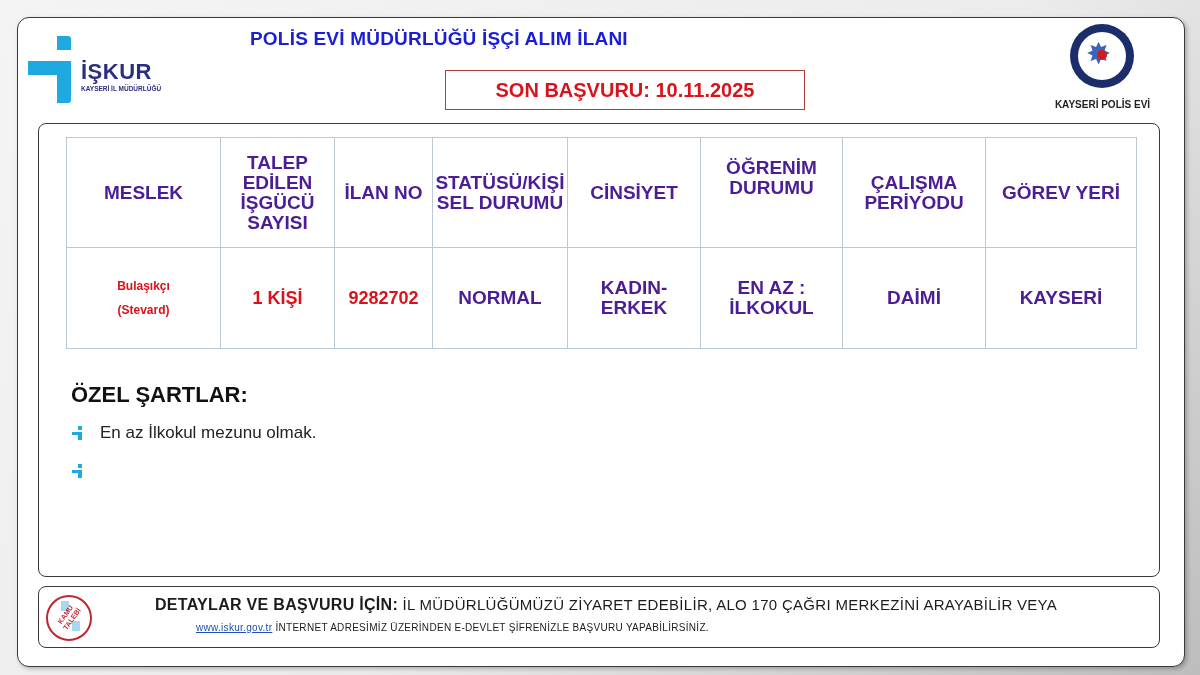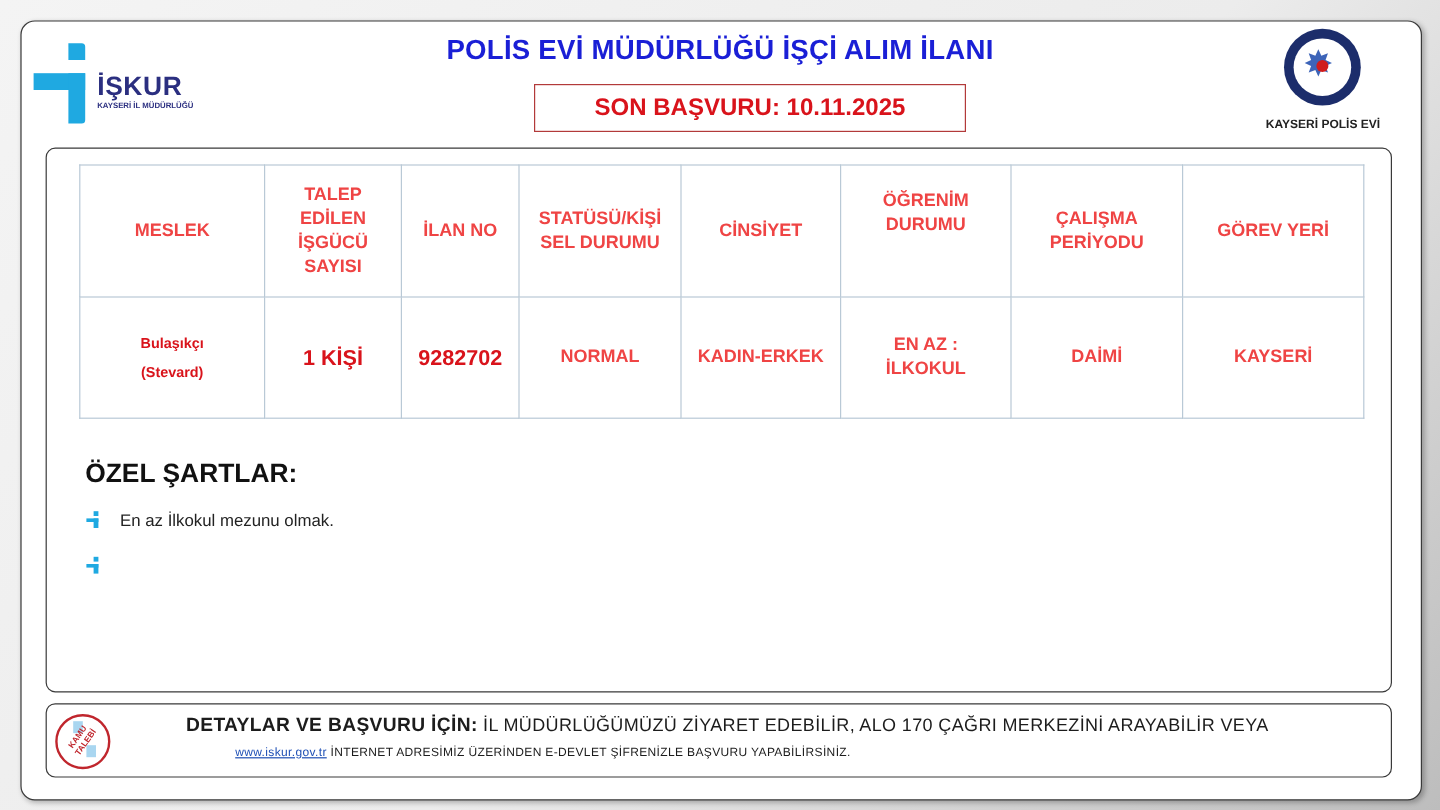--- a/index.html
+++ b/index.html
@@ -18,22 +18,22 @@
   }
   
   .iskur-logo { position: absolute; left: 28px; top: 33px; width: 150px; height: 75px; }
   .iskur-mark-top { position: absolute; left: 29px; top: 3px; width: 14px; width: 14px; height: 14px; background: #1fa9e1; border-radius: 0 3px 0 0; }
   .iskur-mark-bar { position: absolute; left: 0; top: 28px; width: 43px; height: 14px; background: #1fa9e1; }
   .iskur-mark-stem { position: absolute; left: 29px; top: 28px; width: 14px; height: 42px; background: #1fa9e1; border-radius: 0 0 3px 0; }
   .iskur-name { position: absolute; left: 53px; top: 26px; font-size: 22px; font-weight: bold; color: #2b2f80; letter-spacing: 0.5px; }
   .iskur-sub { position: absolute; left: 53px; top: 52px; font-size: 6.5px; font-weight: bold; color: #2b2f80; white-space: nowrap; }
 
   .title {
-    position: absolute; left: 250px; top: 28px; width: 700px; text-align: center;
-    font-size: 23px; font-weight: bold; color: #1a1fd6; letter-spacing: 0.2px;
+    position: absolute; left: 250px; top: 28px; width: 700px; text-align: left;
+    font-size: 19px; font-weight: bold; color: #1a1fd6; letter-spacing: 0.2px;
   }
   .deadline-box {
     position: absolute; left: 445px; top: 70px; width: 360px; height: 40px;
     border: 1.5px solid #b23a3a; background: #fff;
     display: flex; align-items: center; justify-content: center;
     font-size: 20px; font-weight: bold; color: #d9131b;
   }
   
   .police-logo { position: absolute; left: 1070px; top: 24px; width: 64px; height: 64px; border-radius: 50%;
     background: #1c2d6b; }
@@ -45,30 +45,30 @@
   .main-panel {
     position: absolute; left: 38px; top: 123px; width: 1122px; height: 454px;
     border: 1.5px solid #3a3a3a; border-radius: 8px; background: #fff;
   }
   table.job-table {
     position: absolute; left: 27px; top: 13px; width: 1070px;
     border-collapse: collapse; table-layout: fixed;
   }
   .job-table th, .job-table td {
     border: 1.5px solid #b9c9d6; text-align: center; vertical-align: middle;
-    font-size: 15px; font-weight: bold; color: #ef4444; line-height: 20px;
+    font-size: 19px; font-weight: bold; color: #4c1d95; line-height: 20px;
   }
   .job-table th { height: 110px; }
   .job-table td { height: 101px; }
   .job-table td.red { color: #d9131b; font-size: 12px; line-height: 24px; }
   .job-table td.red-big { color: #d9131b; font-size: 18px; }
 
   .requirements { position: absolute; left: 32px; top: 258px; }
   .req-title { font-size: 22px; font-weight: bold; color: #111; margin-bottom: 4px; }
-  .req-item { display: flex; align-items: center; font-size: 14px; color: #222; height: 26px; margin-top: 12px; }
+  .req-item { display: flex; align-items: center; font-size: 17px; color: #222; height: 26px; margin-top: 12px; }
   .bullet { display: inline-block; width: 18px; height: 16px; position: relative; margin-right: 11px; }
   .bullet .b-top { position: absolute; left: 7px; top: 1px; width: 4px; height: 4px; background: #1fa9e1; }
   .bullet .b-bar { position: absolute; left: 1px; top: 7px; width: 10px; height: 3px; background: #1fa9e1; }
   .bullet .b-stem { position: absolute; left: 7px; top: 7px; width: 4px; height: 8px; background: #1fa9e1; }
 
   .footer-panel {
     position: absolute; left: 38px; top: 586px; width: 1122px; height: 62px;
     border: 1.5px solid #3a3a3a; border-radius: 8px; background: #fff;
   }
   .kamu-stamp {

